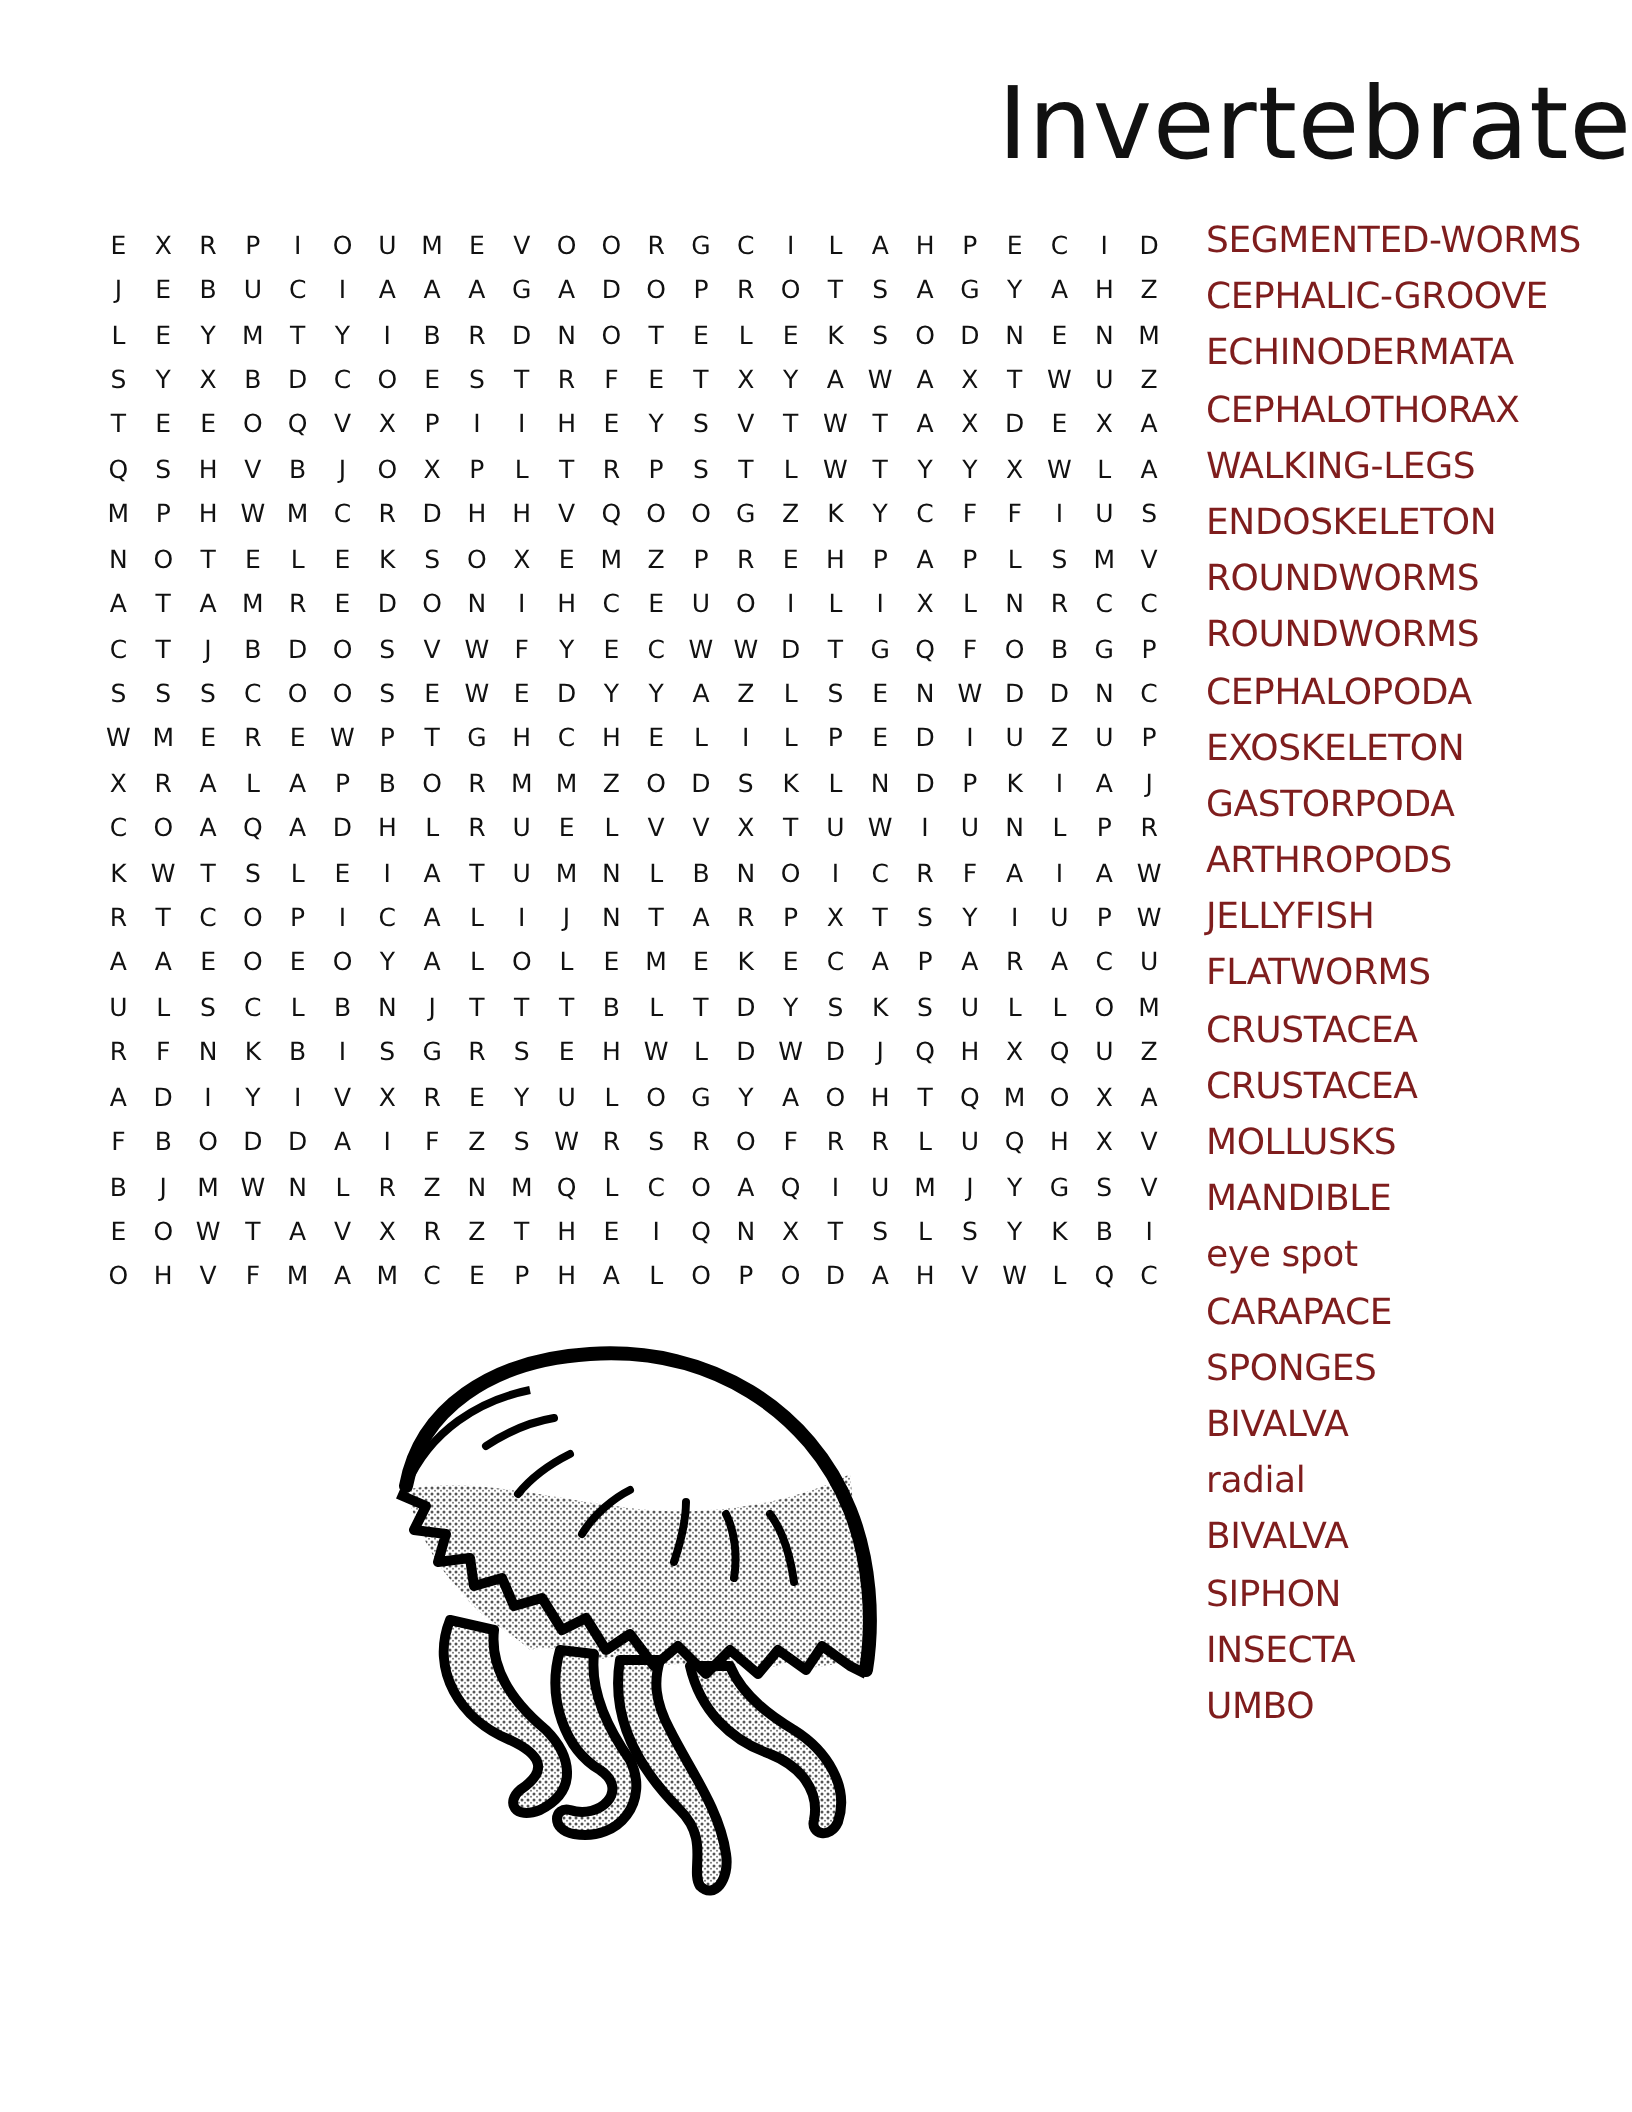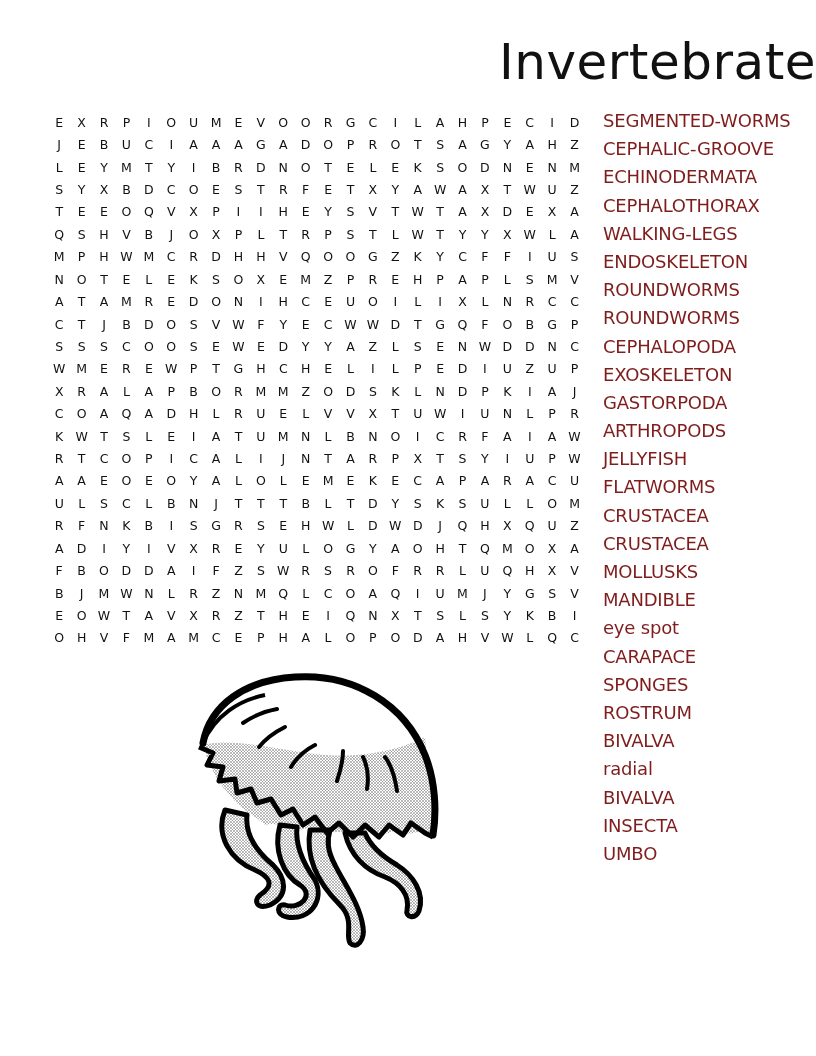--- a/index.html
+++ b/index.html
@@ -663,24 +663,24 @@
     <div class="word">ARTHROPODS</div>
     <div class="word">JELLYFISH</div>
     <div class="word">FLATWORMS</div>
     <div class="word">CRUSTACEA</div>
     <div class="word">CRUSTACEA</div>
     <div class="word">MOLLUSKS</div>
     <div class="word">MANDIBLE</div>
     <div class="word">eye spot</div>
     <div class="word">CARAPACE</div>
     <div class="word">SPONGES</div>
-    <div class="word">ROSTRUM</div>
     <div class="word">BIVALVA</div>
     <div class="word">radial</div>
     <div class="word">BIVALVA</div>
+    <div class="word">SIPHON</div>
     <div class="word">INSECTA</div>
     <div class="word">UMBO</div>
   </div>
 
 <div class="art">
   <svg width="265" height="290" viewBox="0 0 265 290">
     <defs>
       <pattern id="dots" width="3" height="3" patternUnits="userSpaceOnUse">
         <rect width="3" height="3" fill="#ffffff"></rect>
         <circle cx="1" cy="1" r="0.75" fill="#555"></circle>

